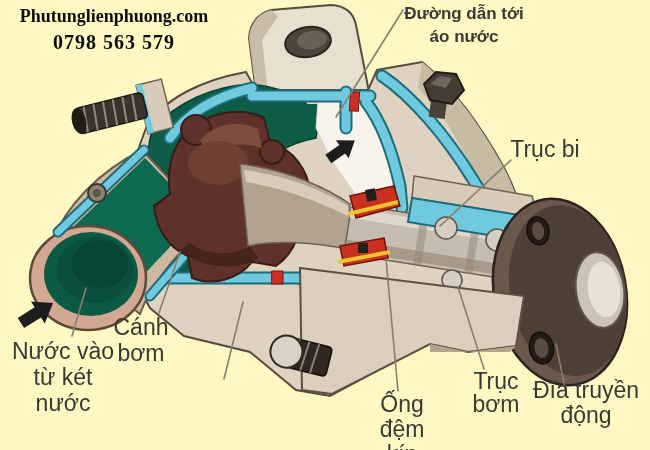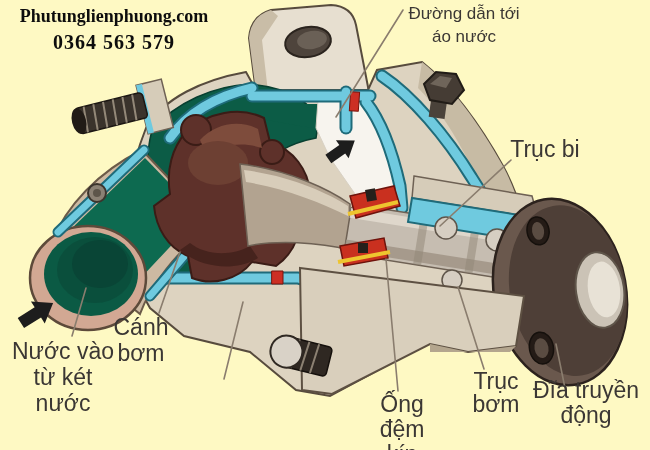--- a/index.html
+++ b/index.html
@@ -5,21 +5,21 @@
   html,body{margin:0;padding:0;background:#ffffff;}
   .stage{
     position:relative;width:650px;height:450px;background:#fef9c3;
     font-family:"Liberation Sans", sans-serif;overflow:hidden;
   }
   .stage svg{position:absolute;left:0;top:0;}
   .part-label{
     position:absolute;color:#3b3734;font-size:23px;line-height:25px;
     text-align:center;white-space:pre-line;letter-spacing:0;
   }
-  .label-duct{left:390px;top:2px;width:148px;font-size:17px;line-height:23px;}
+  .label-duct{left:390px;top:2px;width:148px;font-size:17px;line-height:23px;font-weight:bold;}
   .label-bearing{left:503px;top:137px;width:84px;}
   .label-inlet{left:2px;top:338px;width:122px;line-height:26px;}
   .label-impeller{left:102px;top:314px;width:78px;line-height:26px;}
   .label-body{left:166px;top:380px;width:110px;}
   .label-seal{left:355px;top:392px;width:94px;line-height:25px;}
   .label-shaft{left:464px;top:370px;width:64px;line-height:23px;}
   .label-disc{left:523px;top:378px;width:126px;line-height:25px;}
   .watermark{
     position:absolute;left:18px;top:4px;width:192px;text-align:center;
     font-family:"Liberation Serif", serif;font-weight:700;color:#0d0d0d;
@@ -196,21 +196,21 @@
       <path d="M159,313 L180,252"></path>
       <path d="M224,379 L243,302"></path>
       <path d="M398,391 L386,259"></path>
       <path d="M484,369 L458,287"></path>
       <path d="M566,393 L556,344"></path>
     </g>
   </svg>
 
   <div class="watermark">
     <span class="site">Phutunglienphuong.com</span>
-    <span class="phone">0364 563 579</span>
+    <span class="phone">0798 563 579</span>
   </div>
 
   <div class="part-label label-duct">Đường dẫn tới
 áo nước</div>
   <div class="part-label label-bearing">Trục bi</div>
   <div class="part-label label-inlet">Nước vào
 từ két
 nước</div>
   <div class="part-label label-impeller">Cánh
 bơm</div>

